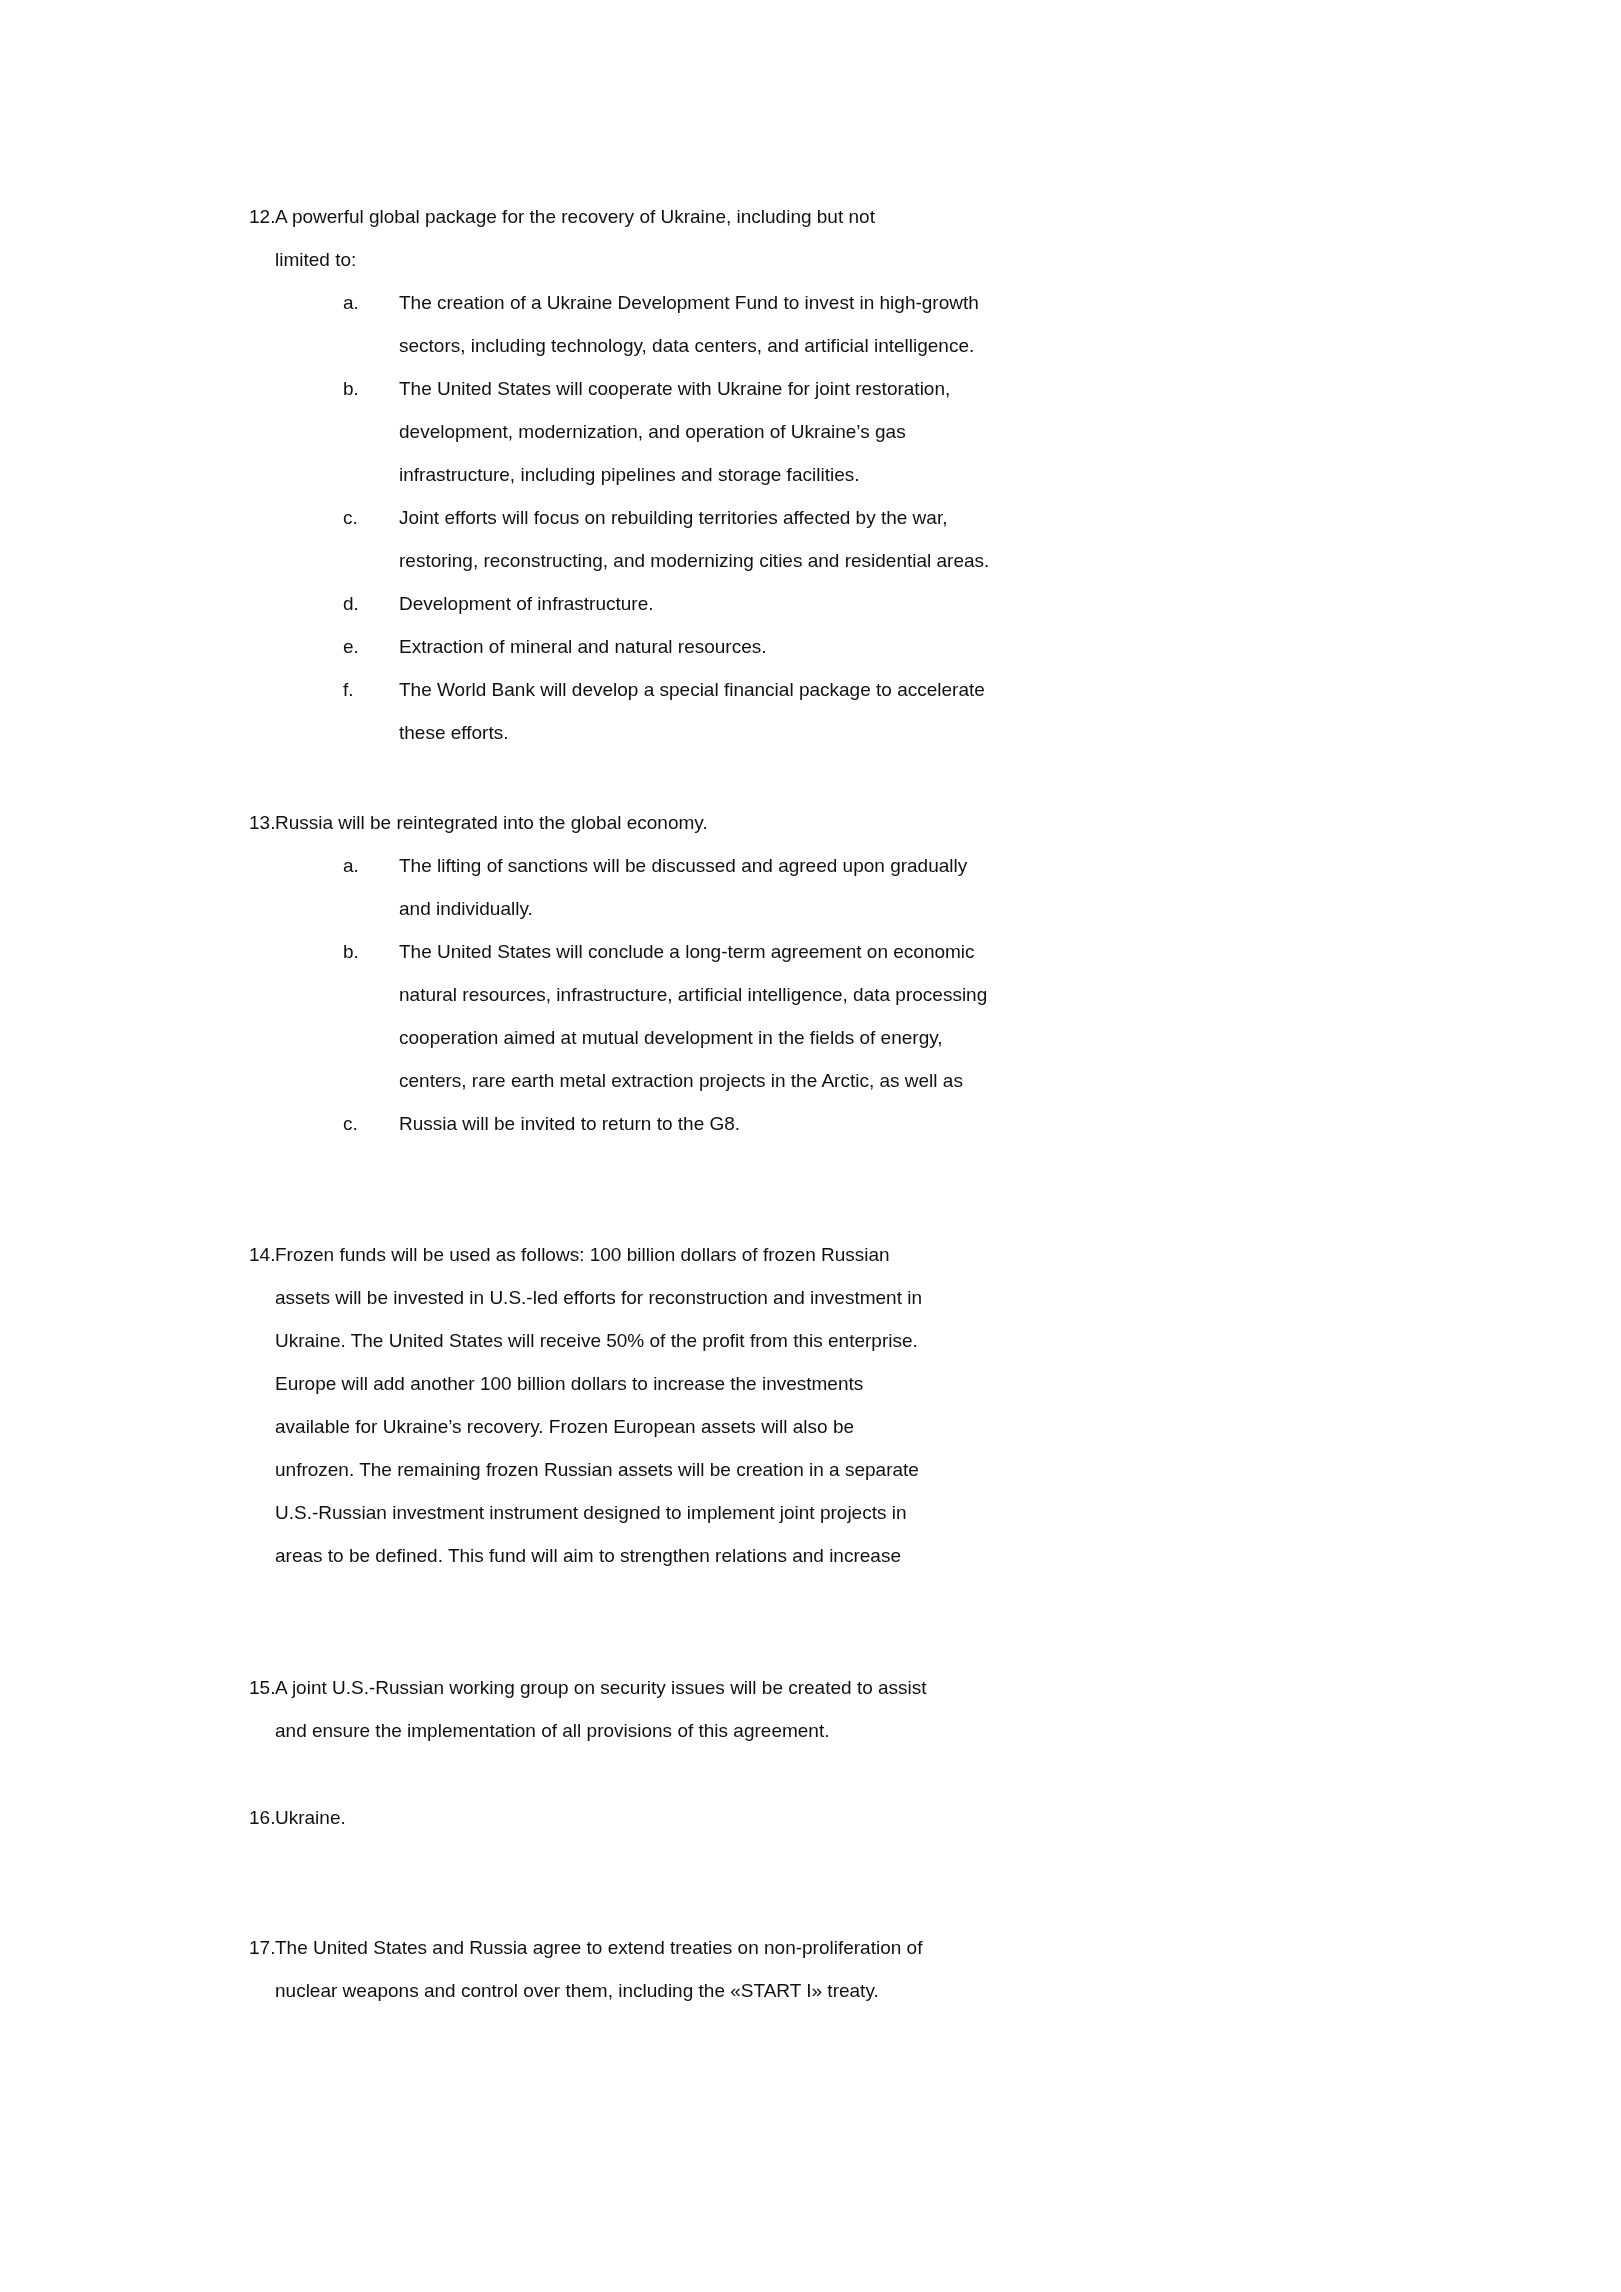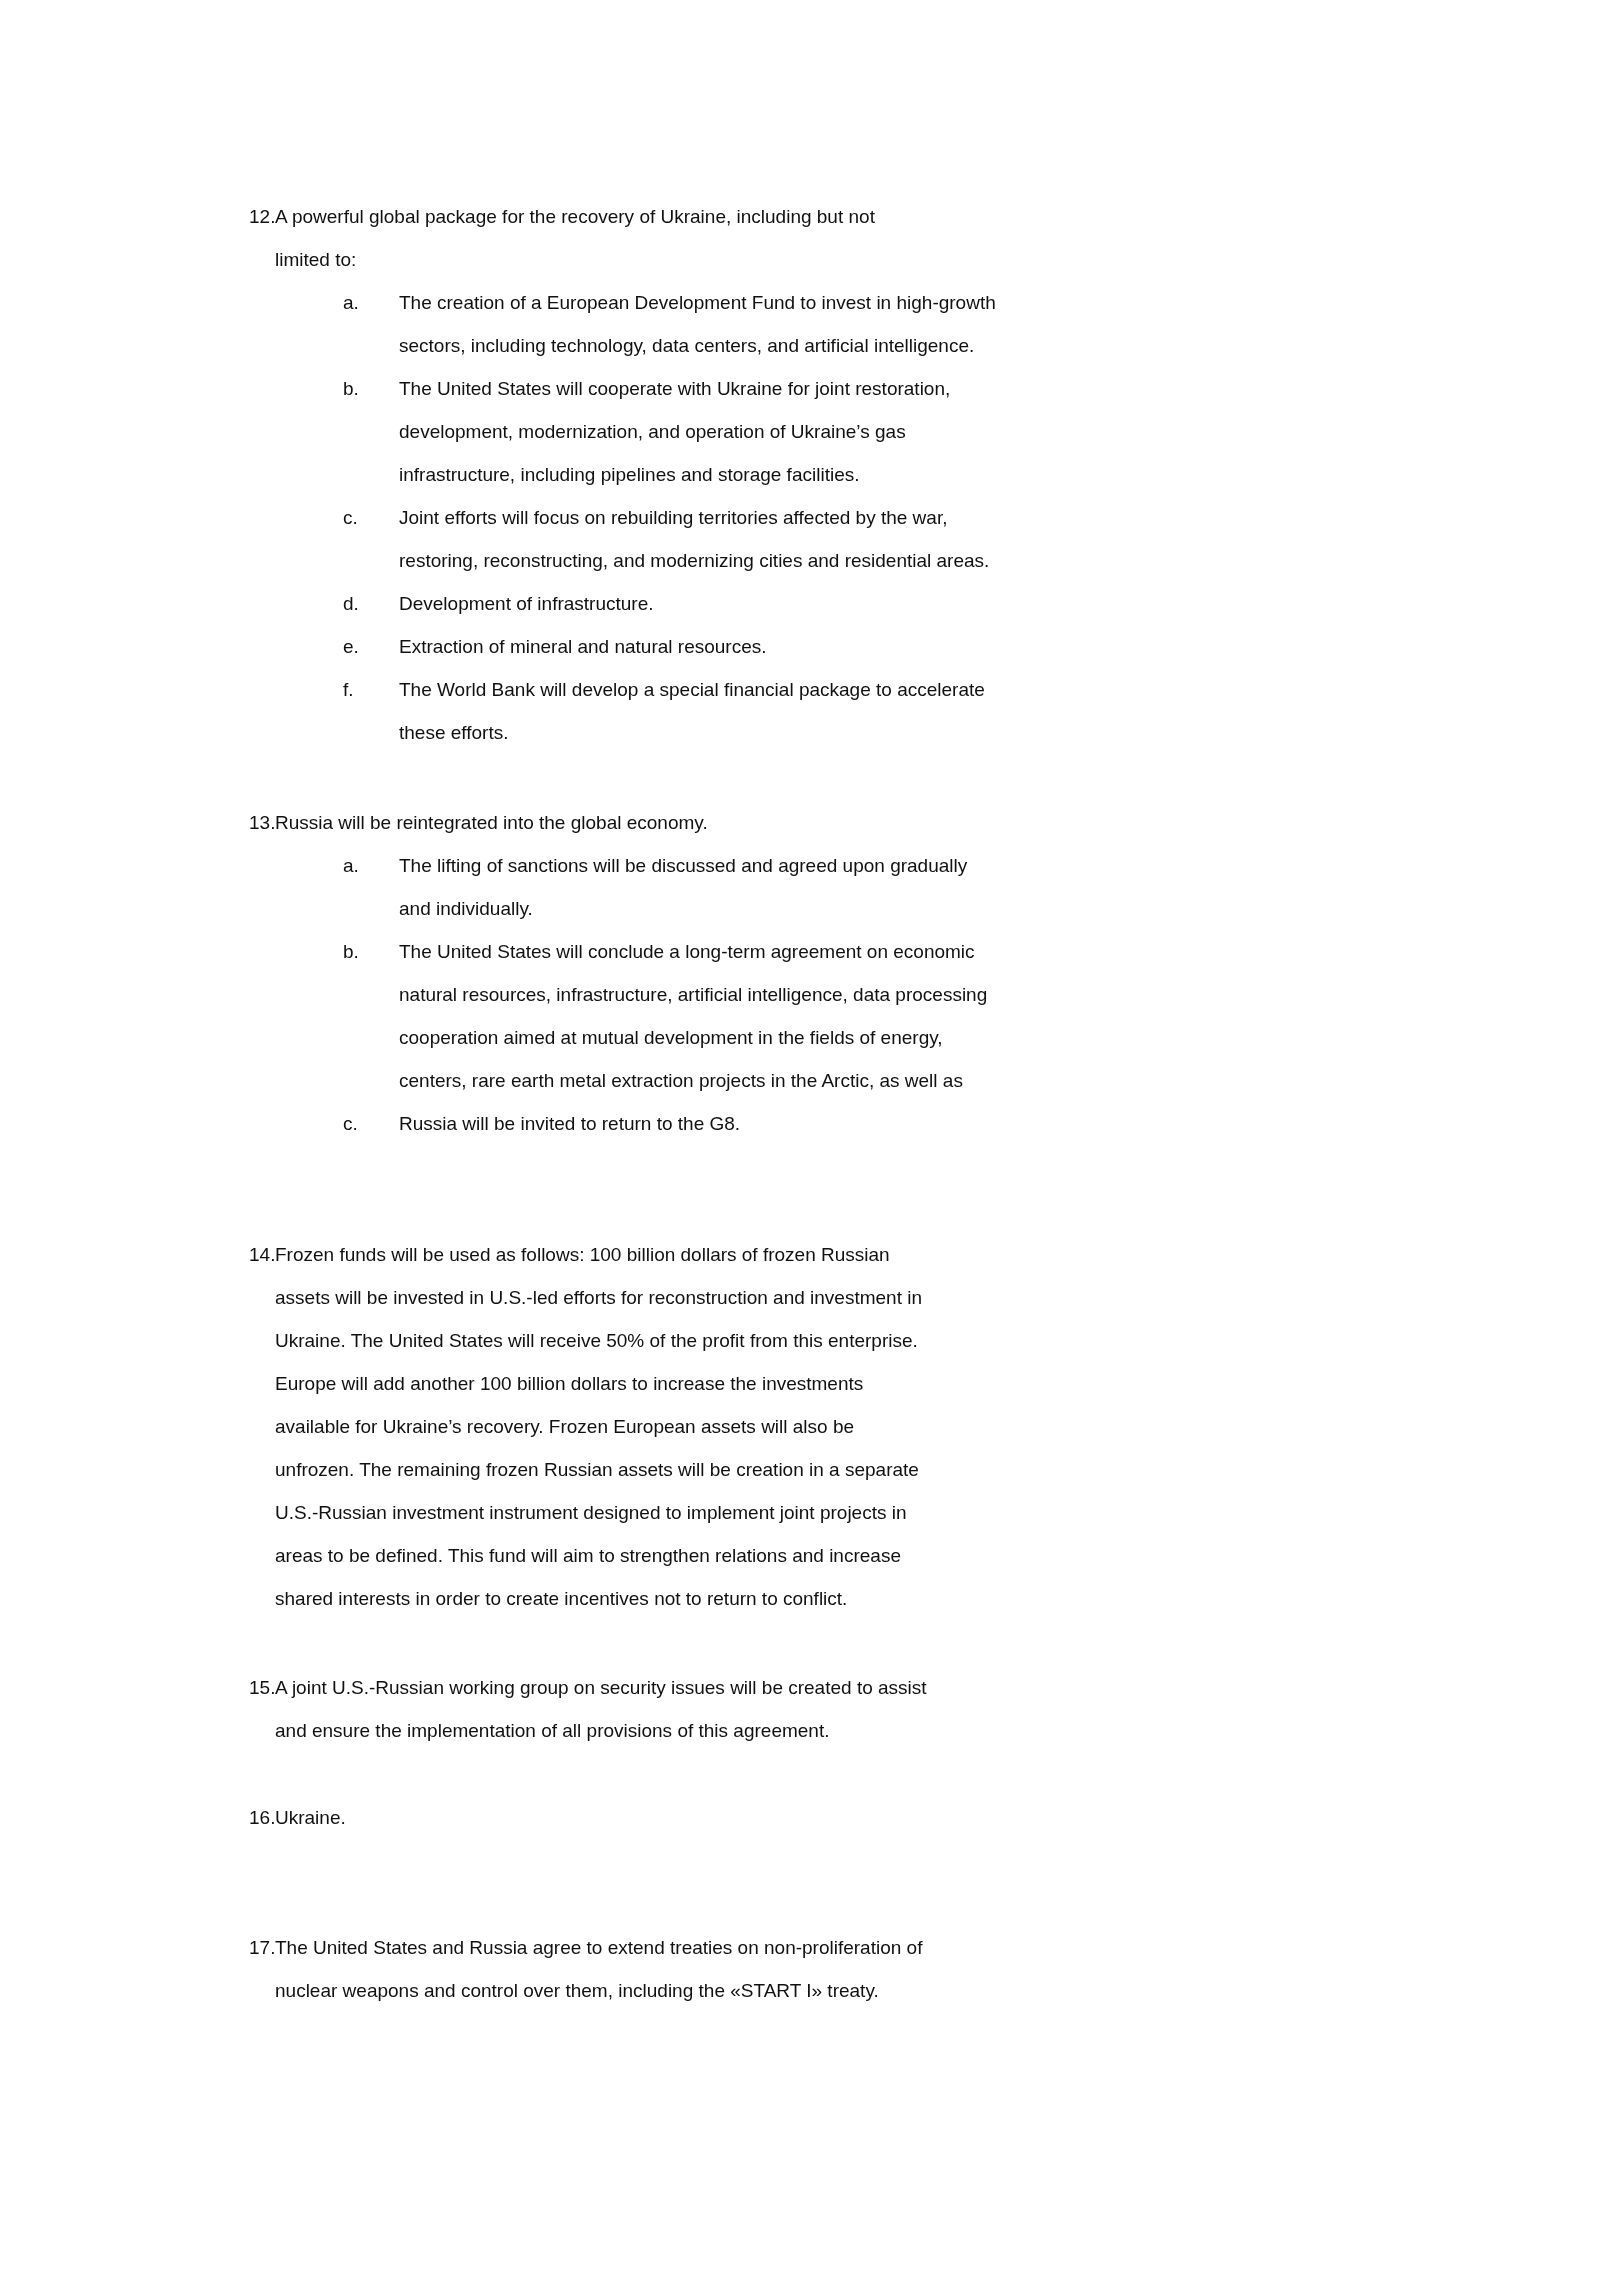--- a/index.html
+++ b/index.html
@@ -21,21 +21,21 @@
 
   <div class="item" style="top:195px;">
     <span class="num">12.</span>
     <div class="body">
       <span class="line">A powerful global package for the recovery of Ukraine, including but not</span>
       <span class="line">limited to:</span>
     </div>
     <div class="sub">
       <span class="marker">a.</span>
       <div class="subtext">
-        <span class="line">The creation of a European Development Fund to invest in high-growth</span>
+        <span class="line">The creation of a Ukraine Development Fund to invest in high-growth</span>
         <span class="line">sectors, including technology, data centers, and artificial intelligence.</span>
       </div>
     </div>
     <div class="sub">
       <span class="marker">b.</span>
       <div class="subtext">
         <span class="line">The United States will cooperate with Ukraine for joint restoration,</span>
         <span class="line">development, modernization, and operation of Ukraine’s gas</span>
         <span class="line">infrastructure, including pipelines and storage facilities.</span>
       </div>
@@ -101,21 +101,20 @@
     <span class="num">14.</span>
     <div class="body">
       <span class="line">Frozen funds will be used as follows: 100 billion dollars of frozen Russian</span>
       <span class="line">assets will be invested in U.S.-led efforts for reconstruction and investment in</span>
       <span class="line">Ukraine. The United States will receive 50% of the profit from this enterprise.</span>
       <span class="line">Europe will add another 100 billion dollars to increase the investments</span>
       <span class="line">available for Ukraine’s recovery. Frozen European assets will also be</span>
       <span class="line">unfrozen. The remaining frozen Russian assets will be creation in a separate</span>
       <span class="line">U.S.-Russian investment instrument designed to implement joint projects in</span>
       <span class="line">areas to be defined. This fund will aim to strengthen relations and increase</span>
-      <span class="line">shared interests in order to create incentives not to return to conflict.</span>
     </div>
   </div>
 
   <div class="item" style="top:1666px;">
     <span class="num">15.</span>
     <div class="body">
       <span class="line">A joint U.S.-Russian working group on security issues will be created to assist</span>
       <span class="line">and ensure the implementation of all provisions of this agreement.</span>
     </div>
   </div>

